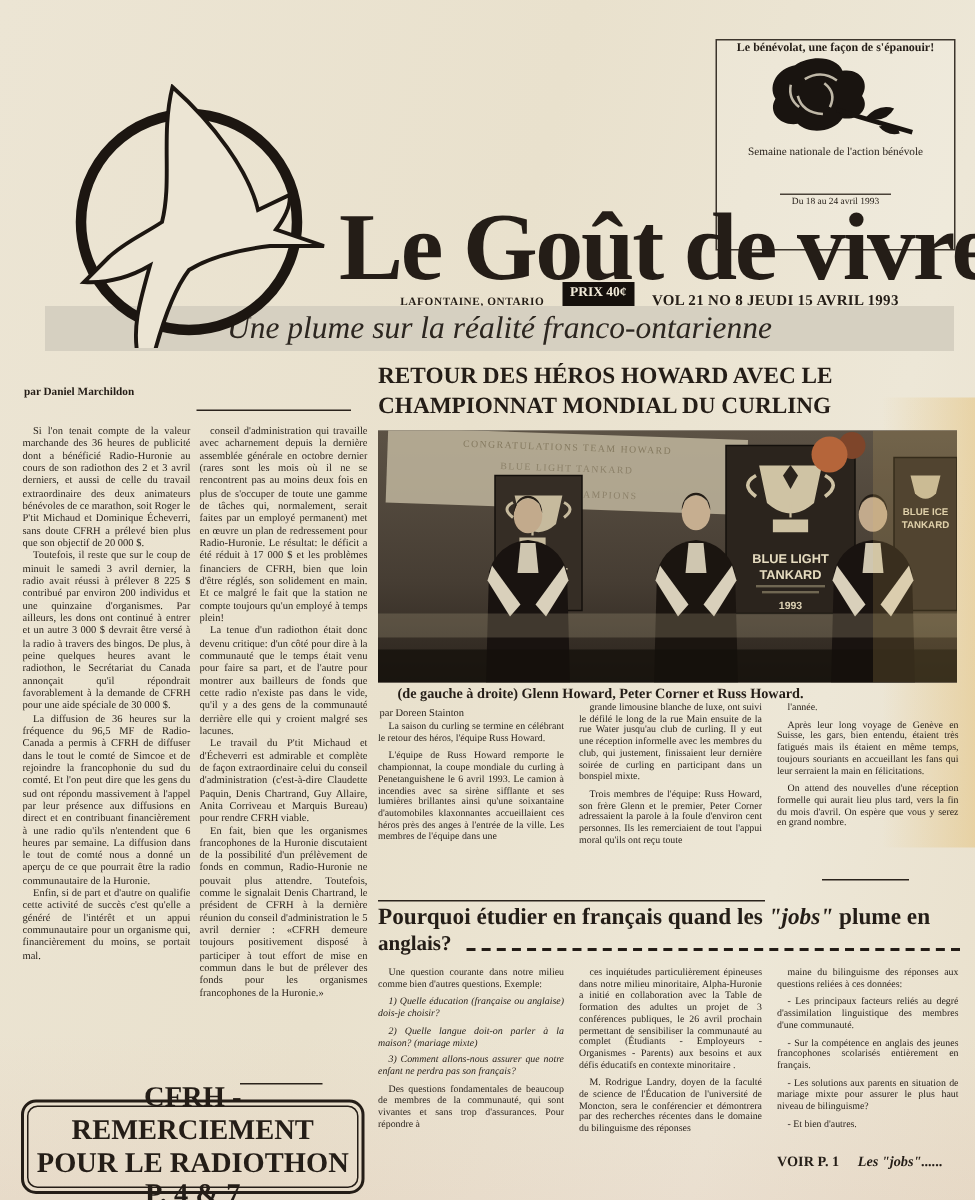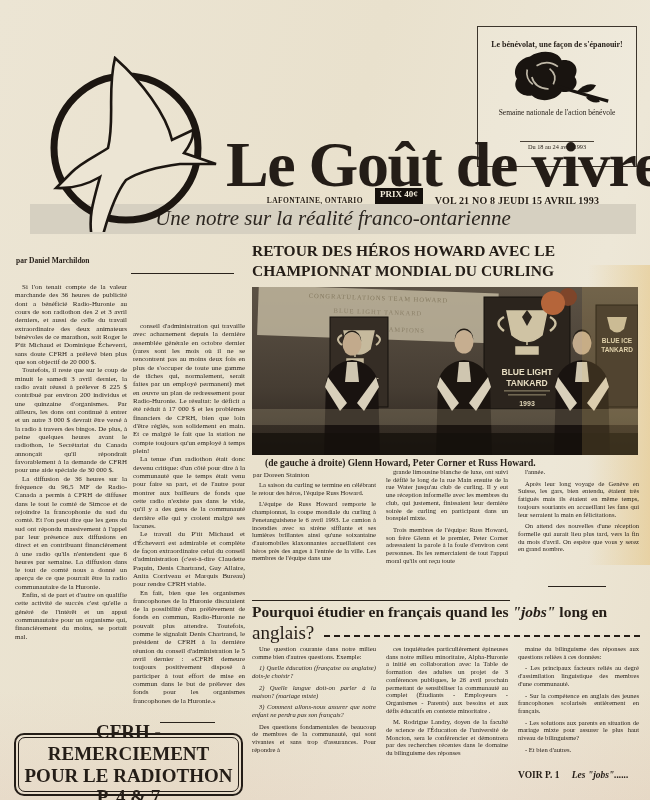--- a/index.html
+++ b/index.html
@@ -10,21 +10,21 @@
     font-family:"Liberation Serif", serif; color:#241d17;
   }
   .tint { position:absolute; pointer-events:none; }
   .tint-right { left:588px; top:265px; width:62px; height:300px;
     background:linear-gradient(to right, rgba(232,190,90,0), rgba(226,182,92,.38)); }
   .tint-bottom { left:0; top:690px; width:650px; height:110px;
     background:linear-gradient(to bottom, rgba(214,170,158,0), rgba(214,170,158,.14)); }
 
   
   .vbox { position:absolute; left:477px; top:26px; width:160px; height:141px;
-    border:1px solid #3c352c; text-align:center; padding-top:13px; background:rgba(255,255,255,.12); }
+    border:1px solid #3c352c; text-align:center; padding-top:0; background:rgba(255,255,255,.12); }
   .vbox-title { font-size:8px; font-weight:bold; }
   .vbox-sub { font-size:7.5px; margin-top:1px; }
   .vbox-dates { font-size:6.3px; display:inline-block; border-top:1px solid #4a4238; padding:1px 8px 0; margin-top:1px; }
 
   
   .logo { position:absolute; left:20px; top:56px; width:216px; height:176px; z-index:3; }
 
   
   .mast-title { position:absolute; left:226px; top:133px; width:414px; text-align:center;
     font-size:64px; font-weight:bold; letter-spacing:-1.5px; line-height:1; white-space:nowrap; }
@@ -37,21 +37,21 @@
     background:#d6d0c1; font-style:italic; font-size:21px; text-align:center; line-height:29px; color:#2c2620; }
 
   
   .h-head { position:absolute; left:14px; top:240px; width:234px;
     font-family:"Liberation Sans", sans-serif; font-weight:400; font-size:17.5px; white-space:nowrap; }
   .h-byline { position:absolute; left:16px; top:256px; font-size:7.5px; font-weight:bold; }
   .h-byrule { position:absolute; left:131px; top:273px; width:103px; height:1.2px; background:#2a231c; }
   .col { position:absolute; overflow:hidden; }
   .col p { font-size:7px; line-height:1.19; text-align:justify; text-indent:7px; }
   .h-col1 { left:15px; top:283px; width:112px; height:440px; }
-  .h-col2 { left:133px; top:283px; width:112px; height:435px;margin-top:39px; }
+  .h-col2 { left:133px; top:283px; width:112px; height:435px; }
   .h-endrule { position:absolute; left:160px; top:722px; width:55px; height:1.2px; background:#2a231c; }
 
   
   .promo-outer { position:absolute; left:14px; top:733px; width:229px; height:63px;
     border:2px solid #241d17; border-radius:10px; padding:2px; }
   .promo-inner { width:100%; height:100%; border:1.5px solid #241d17; border-radius:7px;
     display:flex; flex-direction:column; align-items:center; justify-content:center;
     font-size:19px; font-weight:bold; line-height:1.15; text-align:center; }
 
   
@@ -69,21 +69,21 @@
   .c-col1 p + p, .c-col2 p + p, .c-col3 p + p,
   .j-col1 p + p, .j-col2 p + p, .j-col3 p + p { margin-top:4px; }
   .c-endrule { position:absolute; left:548px; top:586px; width:58px; height:1.2px; background:#2a231c; }
 
   
   .j-toprule { position:absolute; left:252px; top:600px; width:258px; height:1.2px; background:#2a231c; }
   .j-head1 { position:absolute; left:252px; top:603px; width:390px;
     font-size:15.5px; font-weight:bold; white-space:nowrap; }
   .j-head1 .jw { font-style:italic; }
   .j-head2 { position:absolute; left:252px; top:622px; width:388px; display:flex; align-items:center; gap:10px; }
-  .j-head2 .w { font-size:19px; font-weight:normal; }
+  .j-head2 .w { font-size:14px; font-weight:bold; }
   .j-dash { flex:1; border-top:2.6px dashed #241d17; margin-top:5px; }
   .j-col1 { left:252px; top:645px; width:124px; height:148px; }
   .j-col2 { left:386px; top:645px; width:122px; height:150px; }
   .j-col3 { left:518px; top:645px; width:121px; height:122px; }
   .j-col1 .q { font-style:italic; }
   .j-footer { position:absolute; left:518px; top:770px; width:124px;
     font-size:9.5px; font-weight:bold; white-space:nowrap; }
   .j-footer .fs2 { margin-left:10px; }
   .j-footer .jw { font-style:italic; }
 </style>
@@ -112,21 +112,21 @@
     <circle cx="106" cy="92" r="72" fill="none" stroke="#1c1611" stroke-width="7"></circle>
     <path d="M95,2 C87,34 95,64 88,92 C76,100 62,106 52,116 L36,132 C53,133 68,128 80,121 C73,146 68,162 72,182 L83,179 C89,157 96,137 106,124 C122,114 144,110 160,108 L196,108 L164,97 C170,89 174,81 173,74 L152,84 C146,58 122,26 95,2 Z" fill="#ece5d4" stroke="#1c1611" stroke-width="2.6"></path>
   </svg>
 
   <h1 class="mast-title">Le Goût de vivre</h1>
   <div class="issue-line">
     <span class="mast-loc">LAFONTAINE, ONTARIO</span>
     <span class="price">PRIX 40¢</span>
     <span class="mast-issue">VOL 21  NO 8  JEUDI 15 AVRIL 1993</span>
   </div>
-  <div class="tagline">Une notre sur la réalité franco-ontarienne</div>
+  <div class="tagline">Une plume sur la réalité franco-ontarienne</div>
 
   <div class="h-byline">par Daniel Marchildon</div>
   <div class="h-byrule"></div>
   <div class="col h-col1">
     <p>Si l'on tenait compte de la valeur marchande des 36 heures de publicité dont a bénéficié Radio-Huronie au cours de son radiothon des 2 et 3 avril derniers, et aussi de celle du travail extraordinaire des deux animateurs bénévoles de ce marathon, soit Roger le P'tit Michaud et Dominique Écheverri, sans doute CFRH a prélevé bien plus que son objectif de 20 000 $.</p>
     <p>Toutefois, il reste que sur le coup de minuit le samedi 3 avril dernier, la radio avait réussi à prélever 8 225 $ contribué par environ 200 individus et une quinzaine d'organismes. Par ailleurs, les dons ont continué à entrer et un autre 3 000 $ devrait être versé à la radio à travers des bingos. De plus, à peine quelques heures avant le radiothon, le Secrétariat du Canada annonçait qu'il répondrait favorablement à la demande de CFRH pour une aide spéciale de 30 000 $.</p>
     <p>La diffusion de 36 heures sur la fréquence du 96,5 MF de Radio-Canada a permis à CFRH de diffuser dans le tout le comté de Simcoe et de rejoindre la francophonie du sud du comté. Et l'on peut dire que les gens du sud ont répondu massivement à l'appel par leur présence aux diffusions en direct et en contribuant financièrement à une radio qu'ils n'entendent que 6 heures par semaine. La diffusion dans le tout de comté nous a donné un aperçu de ce que pourrait être la radio communautaire de la Huronie.</p>
     <p>Enfin, si de part et d'autre on qualifie cette activité de succès c'est qu'elle a généré de l'intérêt et un appui communautaire pour un organisme qui, financièrement du moins, se portait mal.</p>
   </div>
   <div class="col h-col2">
@@ -236,21 +236,21 @@
     <p>Trois membres de l'équipe: Russ Howard, son frère Glenn et le premier, Peter Corner adressaient la parole à la foule d'environ cent personnes.  Ils les remerciaient de tout l'appui moral qu'ils ont reçu toute</p>
   </div>
   <div class="col c-col3">
     <p>l'année.</p>
     <p>Après leur long voyage de Genève en Suisse, les gars, bien entendu, étaient très fatigués mais ils étaient en même temps, toujours souriants en accueillant les fans qui leur serraient la main en félicitations.</p>
     <p>On attend des nouvelles d'une réception formelle qui aurait lieu plus tard, vers la fin du mois d'avril.  On espère que vous y serez en grand nombre.</p>
   </div>
   <div class="c-endrule"></div>
 
   <div class="j-toprule"></div>
-  <h2 class="j-head1"><span>Pourquoi étudier en français quand les </span><span class="jw">"jobs"</span><span>  long en</span></h2>
+  <h2 class="j-head1"><span>Pourquoi étudier en français quand les </span><span class="jw">"jobs"</span><span>  plume en</span></h2>
   <div class="j-head2">
     <span class="w">anglais?</span>
     <span class="j-dash"></span>
   </div>
   <div class="col j-col1">
     <p>Une question  courante dans notre milieu comme bien d'autres questions.  Exemple:</p>
     <p class="q">1) Quelle éducation (française ou anglaise) dois-je choisir?</p>
     <p class="q">2) Quelle langue doit-on parler à la maison?  (mariage mixte)</p>
     <p class="q">3) Comment allons-nous assurer que notre enfant ne perdra pas son français?</p>
     <p>Des questions fondamentales de beaucoup de membres de la communauté, qui sont vivantes et sans trop d'assurances.  Pour répondre à</p>

